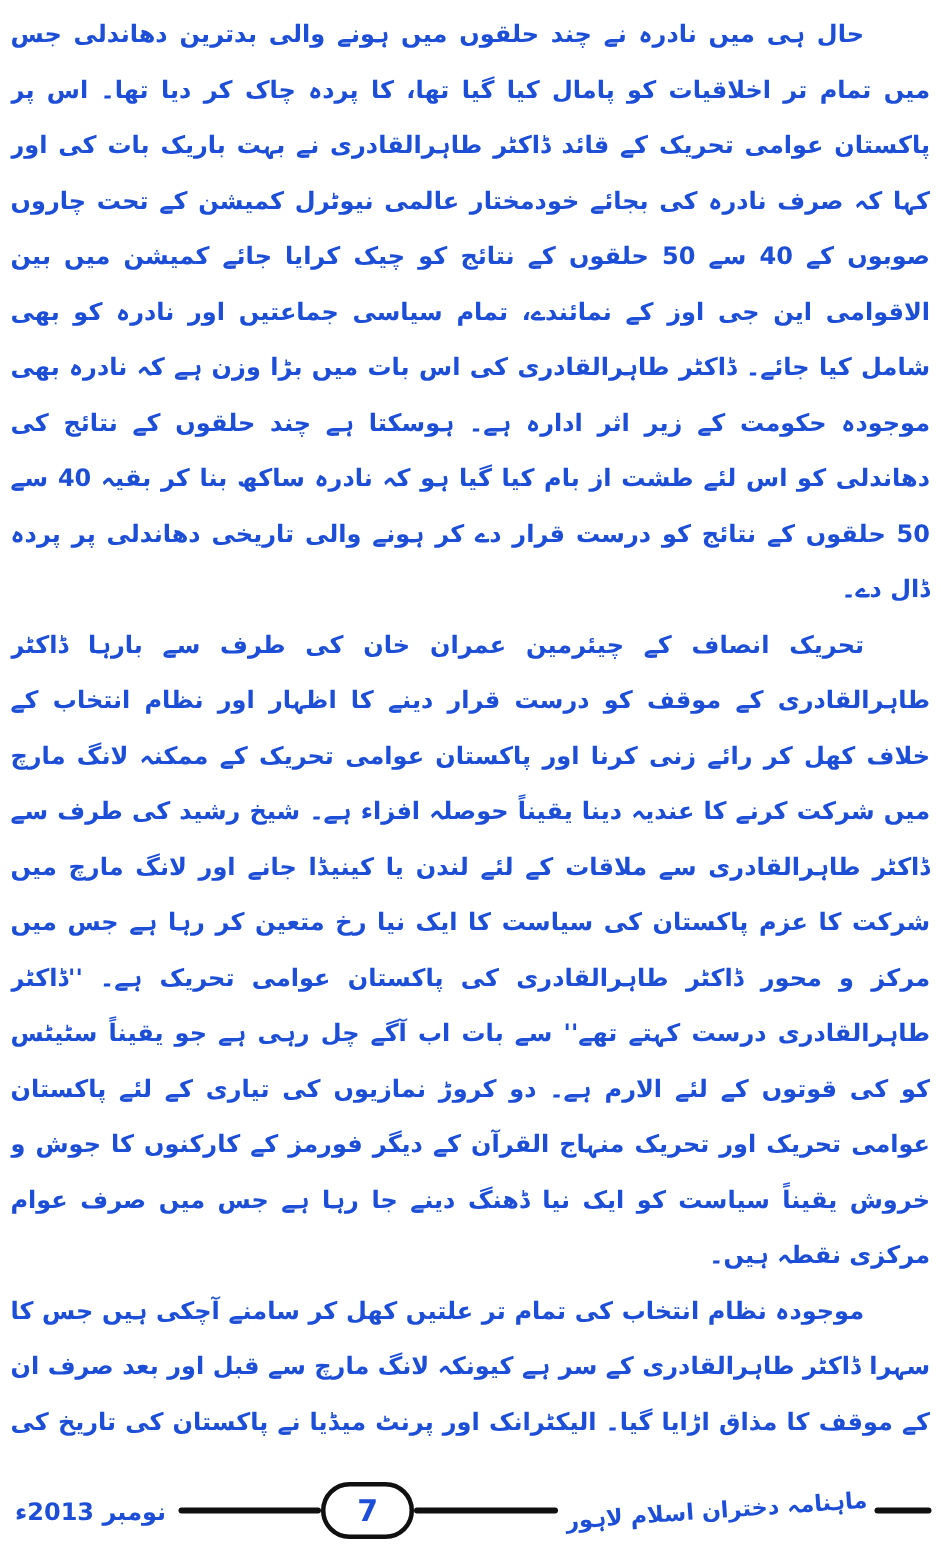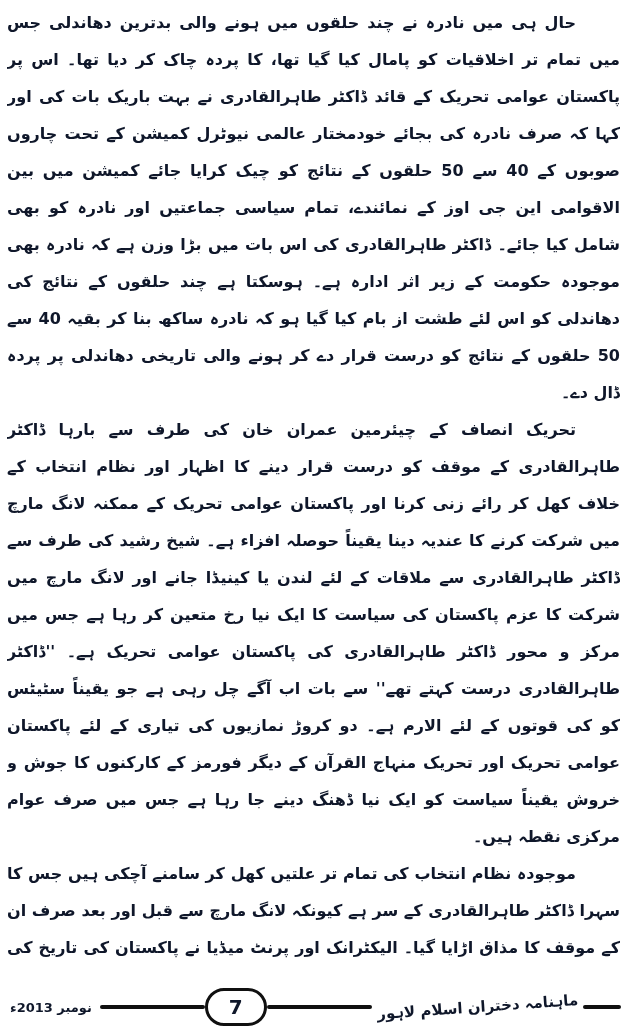--- a/index.html
+++ b/index.html
@@ -2,21 +2,21 @@
 <html lang="ur" dir="rtl"><head>
 <meta charset="utf-8">
 <style>
   html,body { margin:0; padding:0; }
   .page {
     position:relative;
     width:627px; height:1036px;
     background:#ffffff;
     overflow:hidden;
     font-family:"DejaVu Sans", sans-serif;
-    color:#0f172a;
+    color:#1d4ed8;
     text-decoration:underline;
   }
   .article {
     position:absolute;
     top:4px; right:7px; left:7px;
     height:962px;
     overflow:hidden;
     direction:rtl;
     text-align:justify;
     font-size:16px;
@@ -48,21 +48,21 @@
     width:62px; height:38px;
     border:3px solid #101010;
     border-radius:20px;
     background:#ffffff;
     display:flex; align-items:center; justify-content:center;
     font-size:20px; font-weight:bold;
     flex:0 0 auto;
     box-sizing:border-box;
   }
   .date {
-    font-size:13px; font-weight:bold;
+    font-size:16px; font-weight:bold;
     white-space:nowrap;
     margin-right:8px;
   }
 </style>
 </head>
 <body>
 
 <div class="page">
 
   <div class="article">

